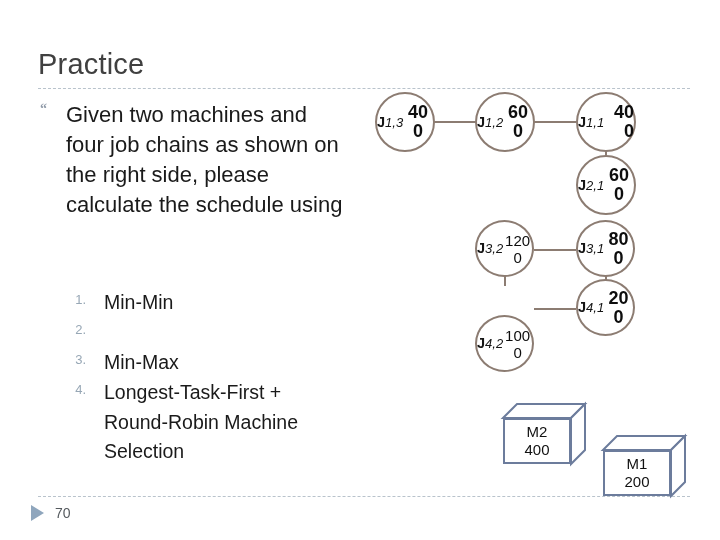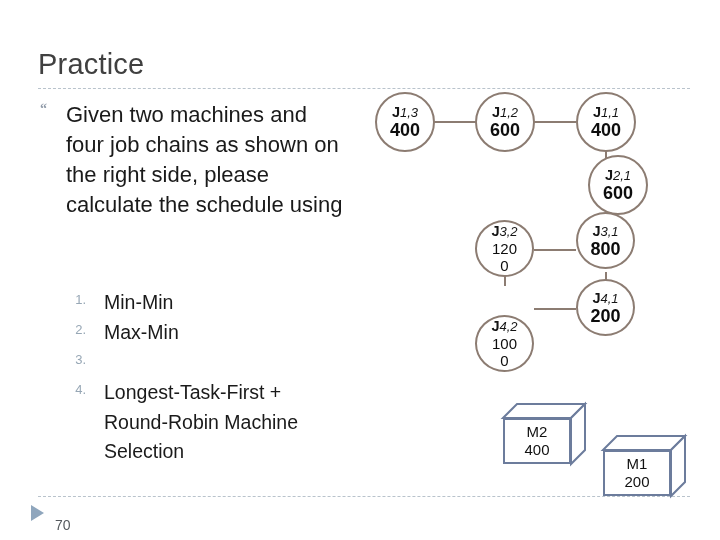--- a/index.html
+++ b/index.html
@@ -112,40 +112,39 @@
     border-top: 8px solid transparent;
     border-bottom: 8px solid transparent;
   }
   #page-num {
     position: absolute;
     left: 55px;
     top: 505px;
     font-size: 14px;
     color: #555a5e;
     line-height: 16px;
-    margin-top: 12px;
   }
 
   
   #diagram {
     position: absolute;
     left: 0;
     top: 0;
     width: 720px;
     height: 540px;
     pointer-events: none;
   }
   .node {
     position: absolute;
     border: 2.2px solid #8c7c72;
     border-radius: 50%;
     background: #ffffff;
     box-sizing: border-box;
     display: flex;
-    flex-direction: column;
+    flex-direction: row;
     align-items: center;
     justify-content: center;
     text-align: center;
     z-index: 3;
   }
   .node .jlabel {
     font-size: 14.5px;
     color: #151515;
     line-height: 16px;
     white-space: nowrap;
@@ -227,24 +226,24 @@
   </div>
 </div>
 
 <div id="sub-list">
   <div class="num-item">
     <span class="num">1.</span>
     <span class="ntext">Min-Min</span>
   </div>
   <div class="num-item">
     <span class="num">2.</span>
-    <span class="ntext">Max-Min</span>
   </div>
   <div class="num-item">
     <span class="num">3.</span>
+    <span class="ntext">Min-Max</span>
   </div>
   <div class="num-item">
     <span class="num">4.</span>
     <span class="ntext">Longest-Task-First + Round-Robin Machine Selection</span>
   </div>
 </div>
 
 <div id="diagram">
 
   <div class="link h" style="left:434px; top:121px; width:42px;"></div>
@@ -263,31 +262,31 @@
   <div class="node" style="left:475px; top:92px; width:60px; height:60px;">
     <span class="jlabel"><b>J</b><i>1,2</i></span>
     <span class="jval">600</span>
   </div>
 
   <div class="node" style="left:576px; top:92px; width:60px; height:60px;text-align:right;">
     <span class="jlabel"><b>J</b><i>1,1</i></span>
     <span class="jval">400</span>
   </div>
 
-  <div class="node" style="left:588px; top:155px; width:60px; height:60px;">
+  <div class="node" style="left:576px; top:155px; width:60px; height:60px;">
     <span class="jlabel"><b>J</b><i>2,1</i></span>
     <span class="jval">600</span>
   </div>
 
   <div class="node" style="left:475px; top:220px; width:59px; height:57px;">
     <span class="jlabel"><b>J</b><i>3,2</i></span>
     <span class="jval small">1200</span>
   </div>
 
-  <div class="node" style="left:576px; top:212px; width:59px; height:57px;">
+  <div class="node" style="left:576px; top:220px; width:59px; height:57px;">
     <span class="jlabel"><b>J</b><i>3,1</i></span>
     <span class="jval">800</span>
   </div>
 
   <div class="node" style="left:475px; top:279px; width:59px; height:57px;margin-top:36px;">
     <span class="jlabel"><b>J</b><i>4,2</i></span>
     <span class="jval small">1000</span>
   </div>
 
   <div class="node" style="left:576px; top:279px; width:59px; height:57px;">

